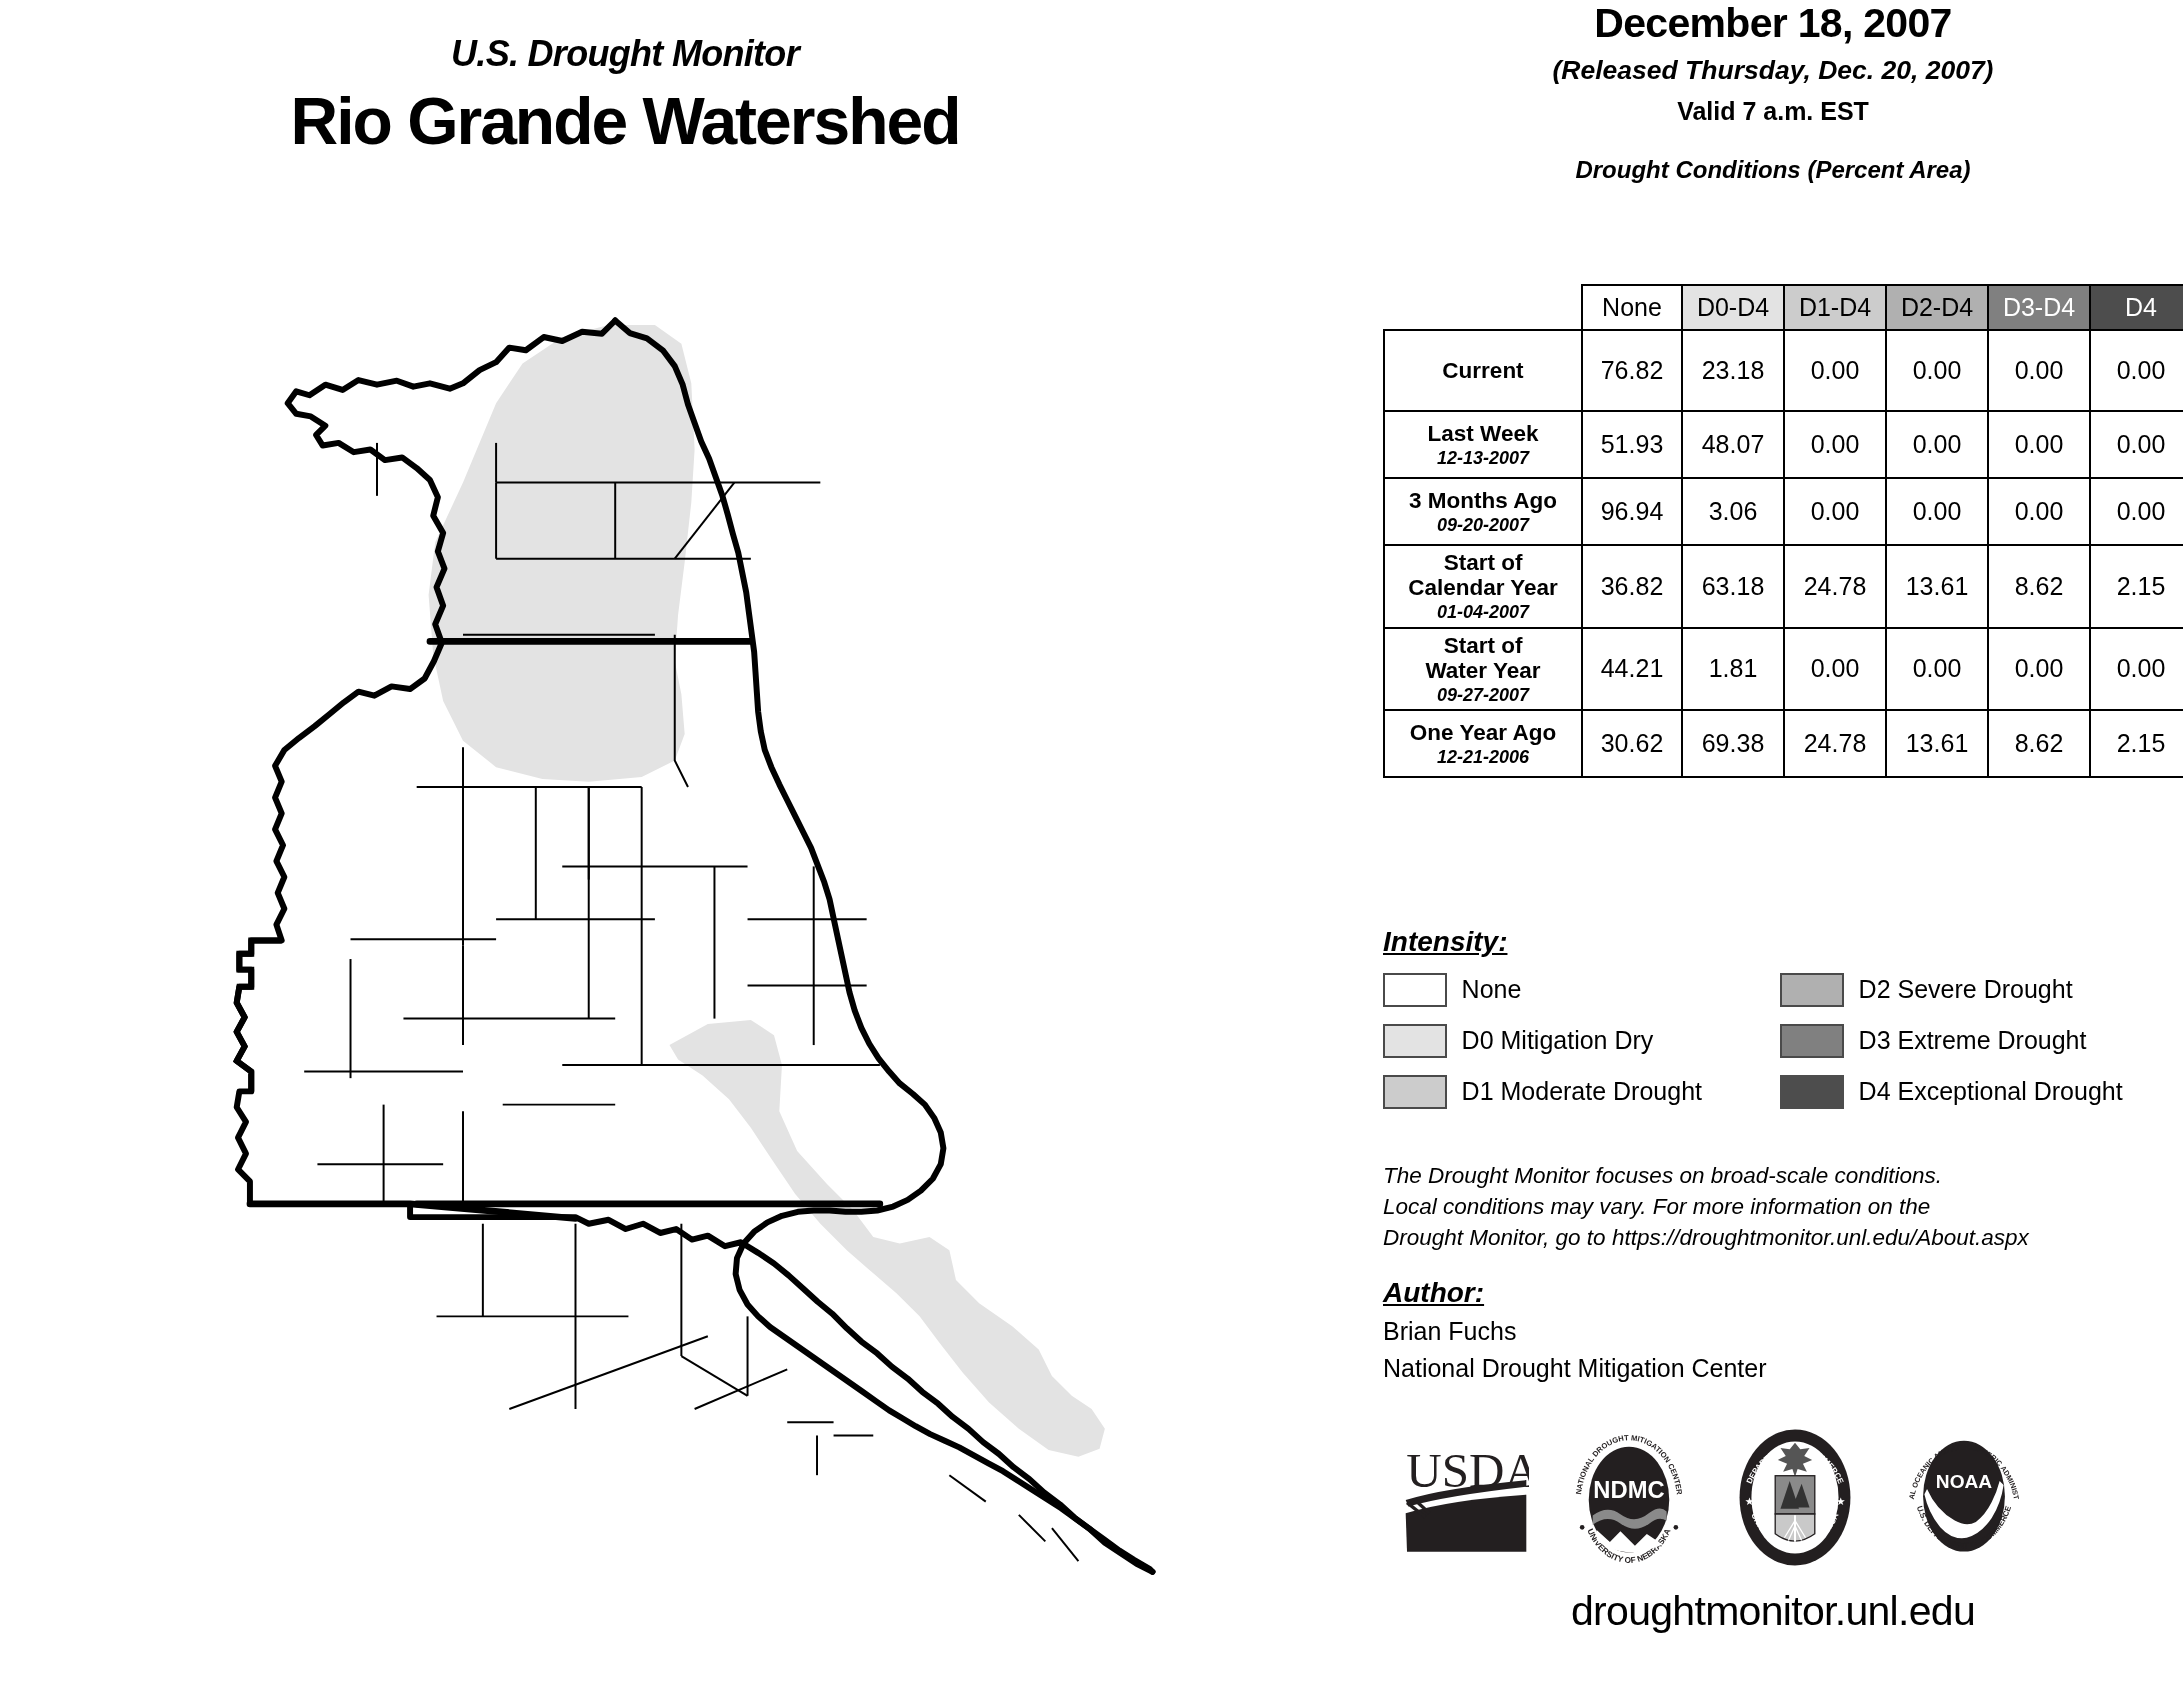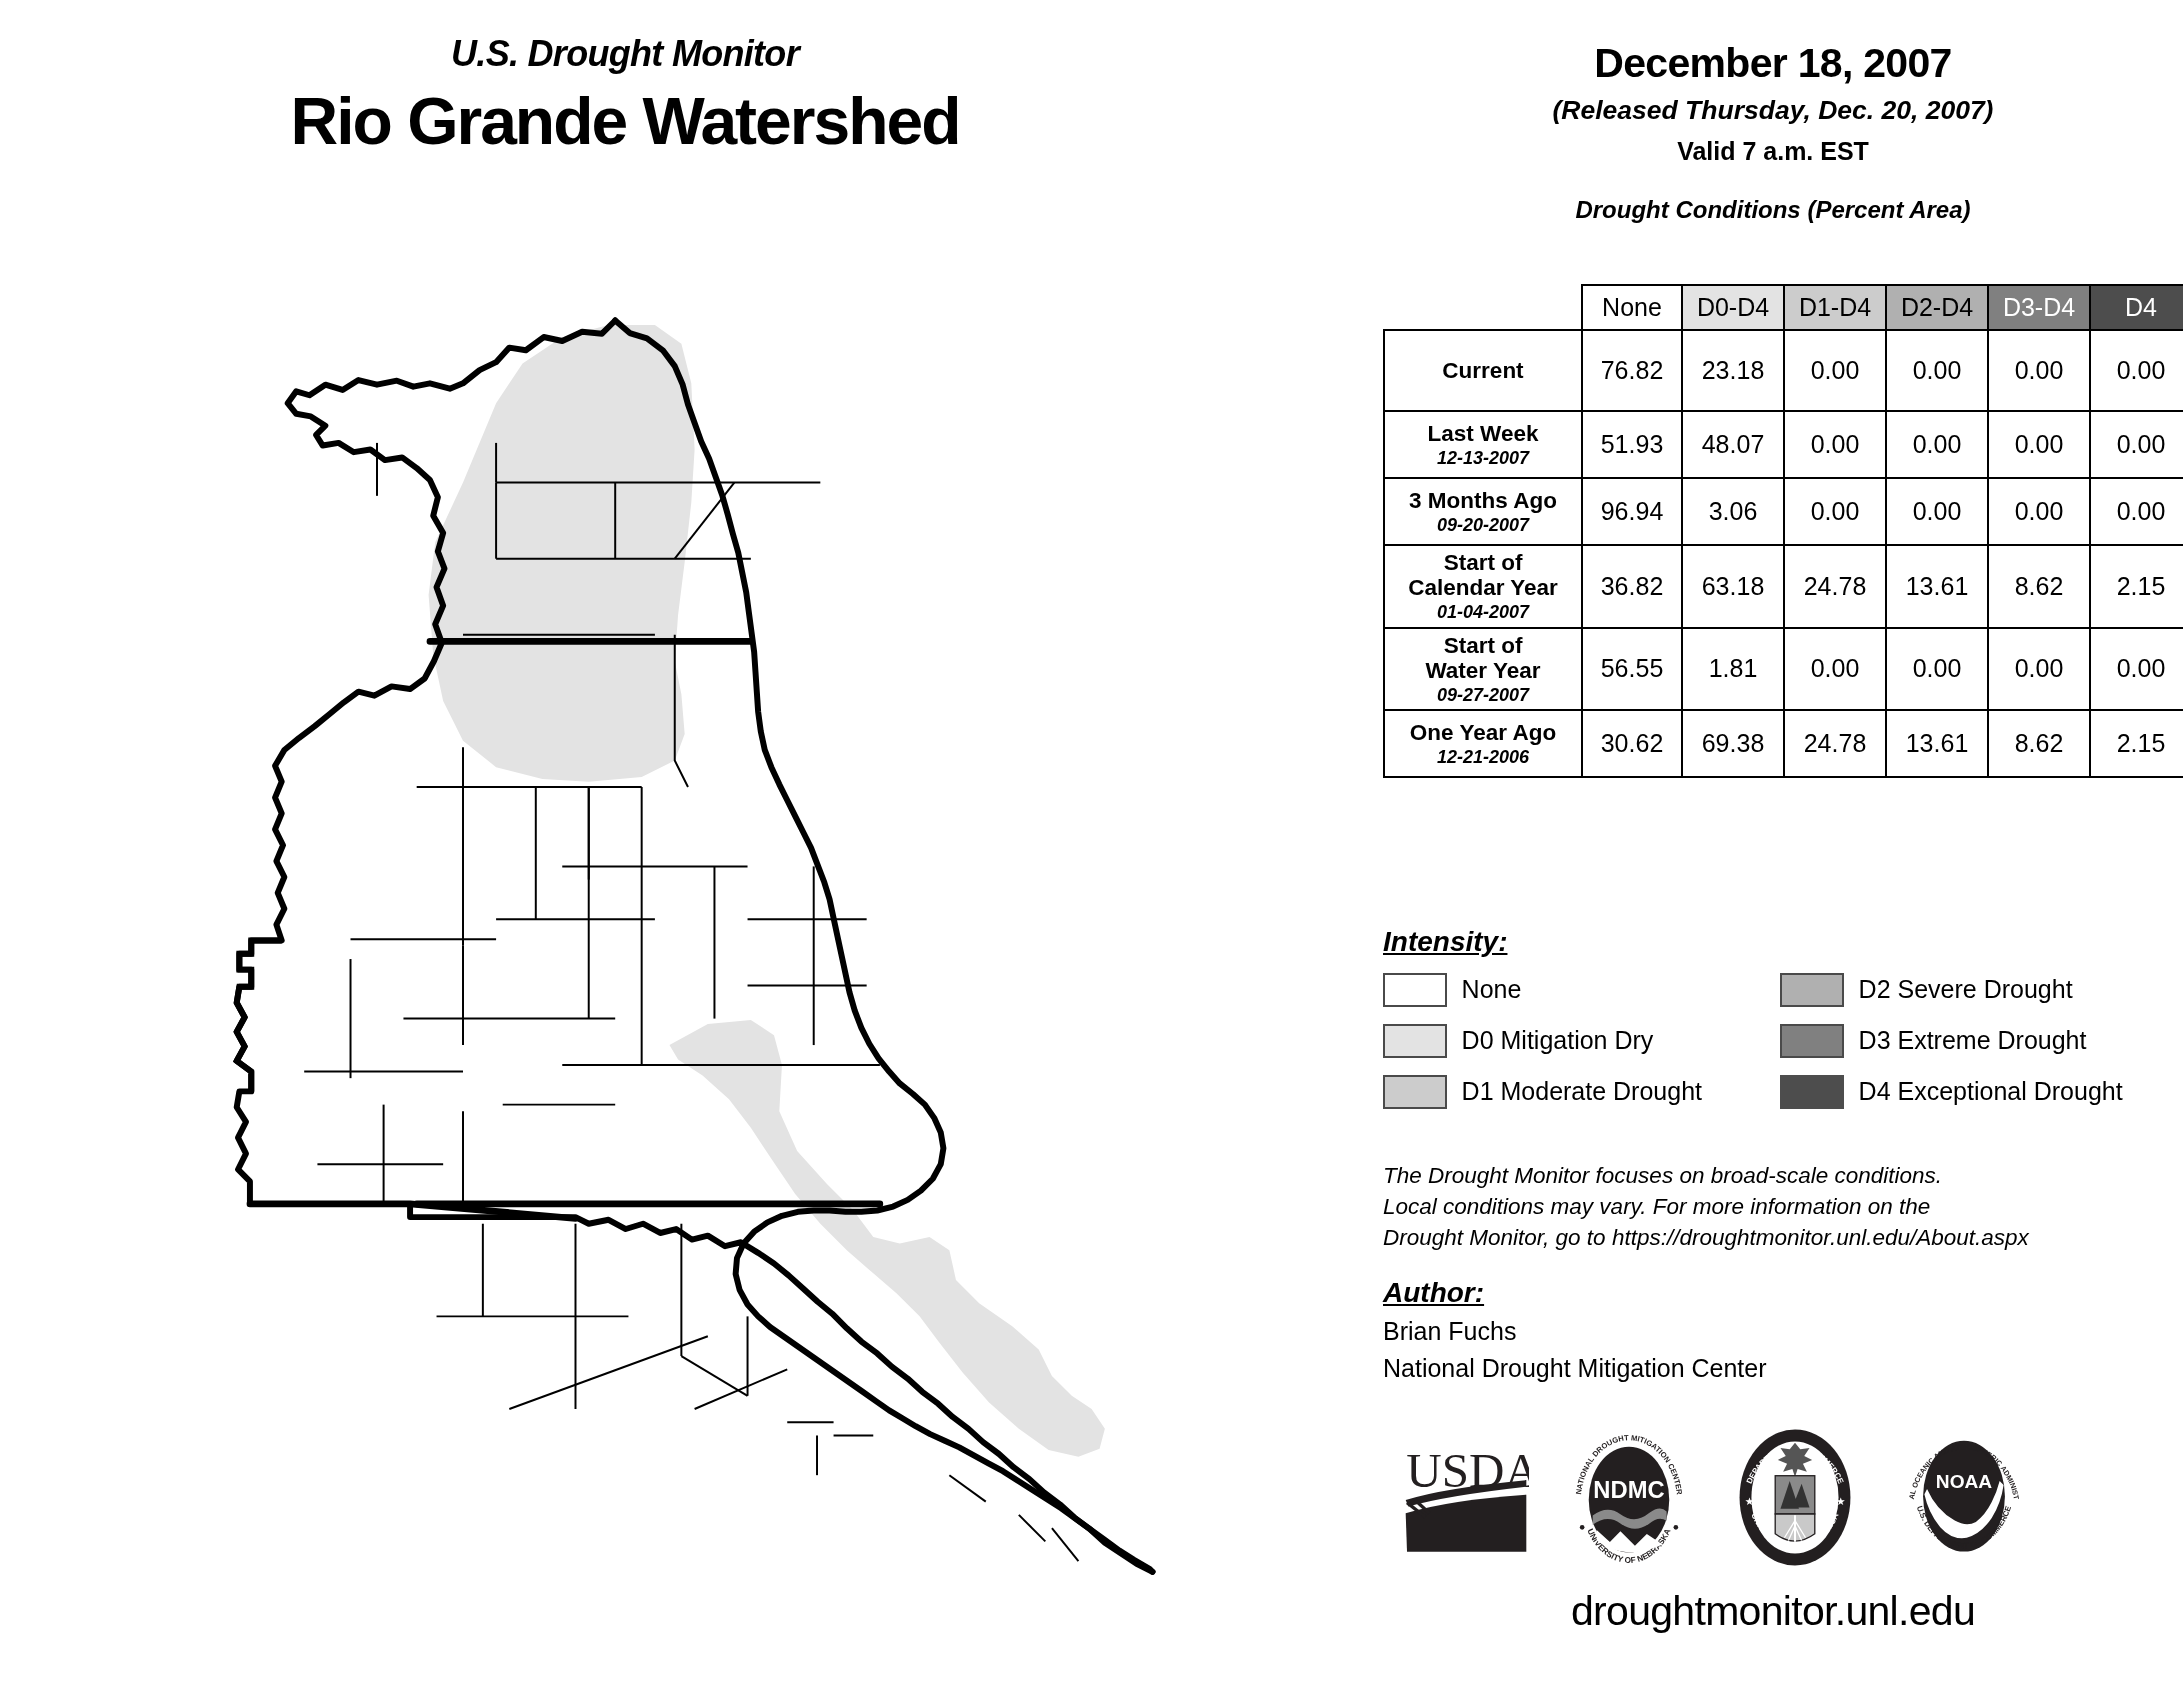--- a/index.html
+++ b/index.html
@@ -11,21 +11,21 @@
   #title-block{position:absolute;left:0;top:33px;width:1184px;text-align:center;}
   #subtitle-top{font-size:36px;font-weight:bold;font-style:italic;letter-spacing:-0.7px;}
   #main-title{font-size:66px;font-weight:bold;letter-spacing:-2px;margin-top:12px;line-height:1.05;}
 
   #map-wrap{position:absolute;left:119px;top:284px;width:1158px;height:1317px;}
   #map-svg{width:100%;height:100%;display:block;}
 
   
   #right-panel{position:absolute;left:1363px;top:0;width:820px;height:1687px;}
 
-  #date-block{text-align:center;padding-top:40px;}
+  #date-block{text-align:center;}
   #date-main{font-size:41px;font-weight:bold;letter-spacing:-0.7px;}
   #date-released{font-size:26.5px;font-weight:bold;font-style:italic;margin-top:8px;}
   #date-valid{font-size:25px;font-weight:bold;margin-top:10.6px;}
 
   #table-caption{text-align:center;font-size:24px;font-style:italic;font-weight:bold;margin-top:30px;}
 
   
   #dm-table{position:absolute;left:20px;top:284px;width:781px;}
   table{border-collapse:collapse;width:781px;table-layout:fixed;}
   th,td{border:2px solid #000;text-align:center;vertical-align:middle;}
@@ -281,21 +281,21 @@
             <td>24.78</td>
             <td>13.61</td>
             <td>8.62</td>
             <td>2.15</td>
           </tr>
           <tr>
             <td class="rowlabel">
               <span class="rl-name">Start of<br>Water Year</span>
               <span class="rl-date">09-27-2007</span>
             </td>
-            <td>56.55</td>
+            <td>44.21</td>
             <td>1.81</td>
             <td>0.00</td>
             <td>0.00</td>
             <td>0.00</td>
             <td>0.00</td>
           </tr>
           <tr>
             <td class="rowlabel">
               <span class="rl-name">One Year Ago</span>
               <span class="rl-date">12-21-2006</span>

